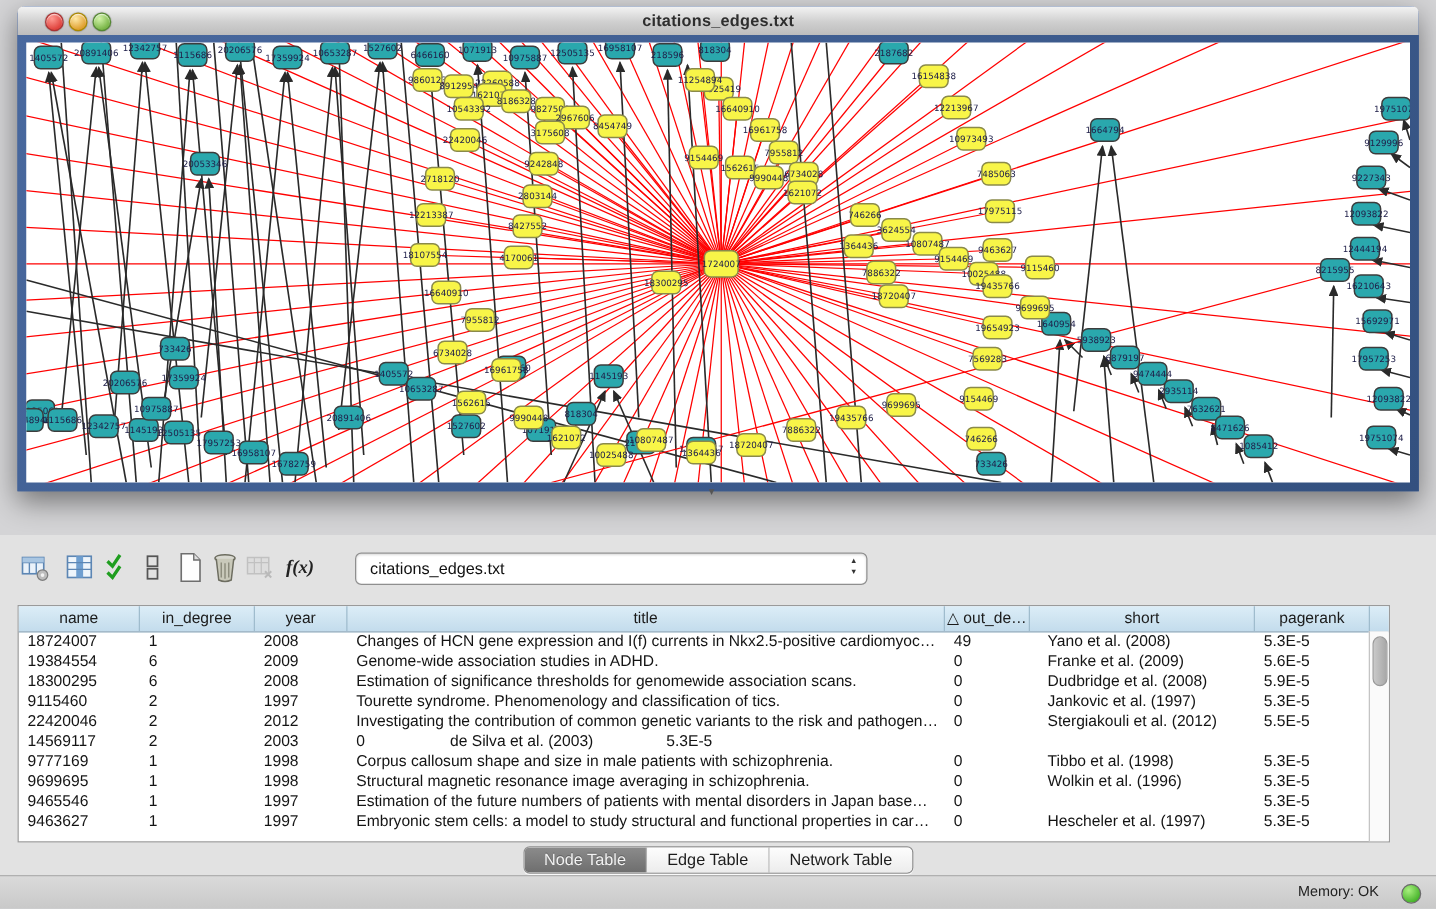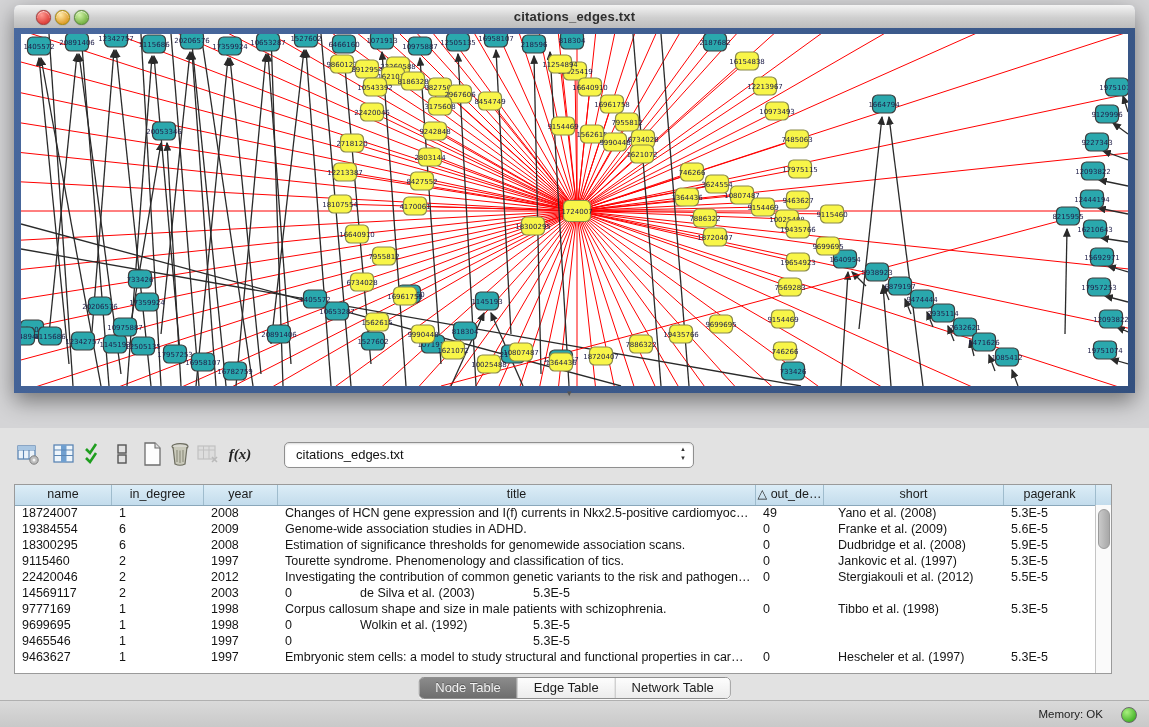--- a/index.html
+++ b/index.html
@@ -906,28 +906,30 @@
             <div class="g-cell" style="width: 74px;">1998</div>
             <div class="g-cell" style="width: 478px;">Corpus callosum shape and size in male patients with schizophrenia.</div>
             <div class="g-cell" style="width: 68px;">0</div>
             <div class="g-cell" style="width: 180px; padding-left: 14px;">Tibbo et al. (1998)</div>
             <div class="g-cell" style="width: 92px;">5.3E-5</div>
           </div>
           <div class="g-row">
             <div class="g-cell" style="width: 97px;">9699695</div>
             <div class="g-cell" style="width: 92px;">1</div>
             <div class="g-cell" style="width: 74px;">1998</div>
+            <div class="g-cell" style="width: 478px;">Structural magnetic resonance image averaging in schizophrenia.</div>
             <div class="g-cell" style="width: 68px;">0</div>
-            <div class="g-cell" style="width: 180px; padding-left: 14px;">Wolkin et al. (1992)</div>
+            <div class="g-cell" style="width: 180px; padding-left: 14px;">Wolkin et al. (1996)</div>
             <div class="g-cell" style="width: 92px;">5.3E-5</div>
           </div>
           <div class="g-row">
             <div class="g-cell" style="width: 97px;">9465546</div>
             <div class="g-cell" style="width: 92px;">1</div>
             <div class="g-cell" style="width: 74px;">1997</div>
+            <div class="g-cell" style="width: 478px;">Estimation of the future numbers of patients with mental disorders in Japan base…</div>
             <div class="g-cell" style="width: 68px;">0</div>
             <div class="g-cell" style="width: 180px; padding-left: 14px; margin-top: 45px;">Nakamura et al. (1997)</div>
             <div class="g-cell" style="width: 92px;">5.3E-5</div>
           </div>
           <div class="g-row">
             <div class="g-cell" style="width: 97px;">9463627</div>
             <div class="g-cell" style="width: 92px;">1</div>
             <div class="g-cell" style="width: 74px;">1997</div>
             <div class="g-cell" style="width: 478px;">Embryonic stem cells: a model to study structural and functional properties in car…</div>
             <div class="g-cell" style="width: 68px;">0</div>

